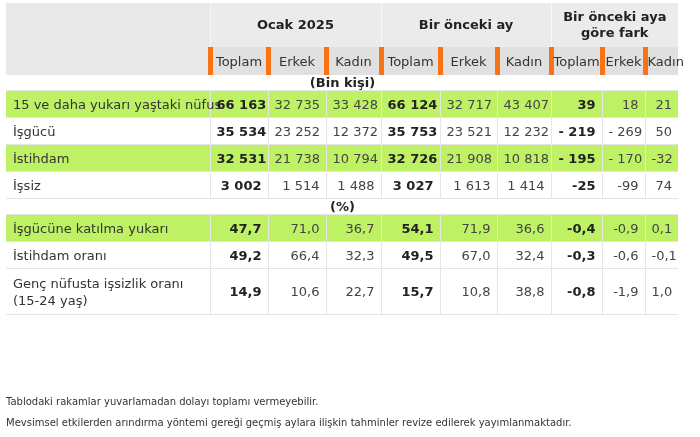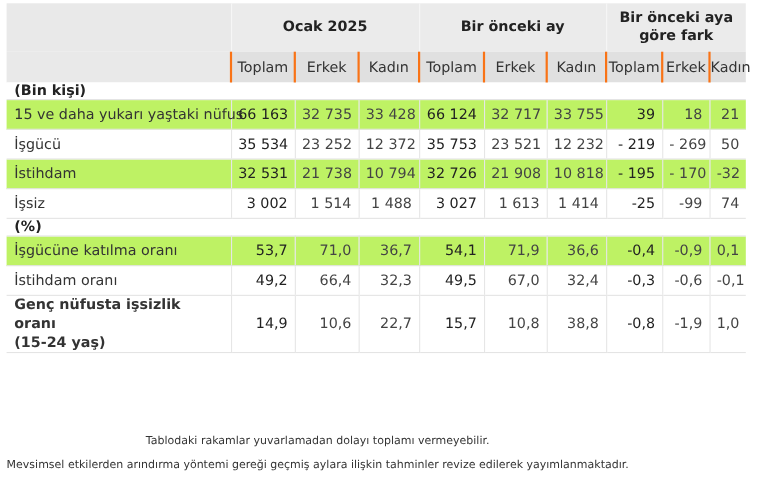--- a/index.html
+++ b/index.html
@@ -48,21 +48,21 @@
   thead tr.h1 th.blank {
     background: #e9e9e9;
     border-left: none;
   }
   thead tr.h2 th {
     background: #e0e0e0;
     height: 28px;
     font-weight: normal;
     color: #333;
     text-align: center;
-    border-left: 2px solid #f97316;
+    border-left: 5px solid #f97316;
     padding: 0;
   }
   thead tr.h2 th.blank {
     background: #e9e9e9;
     border-left: none;
   }
 
   tbody td {
     height: 26px;
     padding: 0 6px;
@@ -72,49 +72,48 @@
     white-space: nowrap;
     color: #444;
   }
   tbody td.label {
     text-align: left;
     border-left: none;
     padding-left: 7px;
     color: #333;
   }
   tbody td.bold {
-    font-weight: normal;
+    font-weight: bold;
     color: #222;
   }
   tbody tr.section td {
     border-left: none;
     font-weight: bold;
-    text-align: left;
+    text-align: center;
     padding-left: 7px;
     height: 14px;
     color: #222;
     background: #ffffff;
   }
   tbody tr.shade td { background: #bef264; margin-left: 48px; }
   tbody tr.plain td { background: #ffffff; margin-top: 27px; }
   tbody tr.tall td { height: 45px; }
   tbody tr.tall td.label {
     white-space: normal;
     line-height: 17px;
-    font-weight: bold;
   }
 
   .notes {
     position: absolute;
     left: 6px;
     top: 396px;
     font-size: 10px;
     color: #333;
   }
-  .notes p { margin: 0 0 9px 0; line-height: 12px; text-align: center; }
+  .notes p { margin: 0 0 9px 0; line-height: 12px; }
 </style>
 </head>
 <body>
 
 <div class="wrap">
   <table>
     <colgroup>
       <col class="c-label">
         <col class="c-n1">
         <col class="c-n2">
@@ -152,21 +151,21 @@
         <td colspan="10">(Bin kişi)</td>
       </tr>
 
       <tr class="shade">
         <td class="label">15 ve daha yukarı yaştaki nüfus</td>
         <td class="bold">66 163</td>
         <td>32 735</td>
         <td>33 428</td>
         <td class="bold">66 124</td>
         <td>32 717</td>
-        <td>33 755</td>
+        <td>43 407</td>
         <td class="bold">39</td>
         <td>18</td>
         <td>21</td>
       </tr>
 
       <tr class="plain">
         <td class="label">İşgücü</td>
         <td class="bold">35 534</td>
         <td>23 252</td>
         <td>12 372</td>
@@ -203,22 +202,22 @@
         <td>-99</td>
         <td>74</td>
       </tr>
 
 
       <tr class="section">
         <td colspan="10">(%)</td>
       </tr>
 
       <tr class="shade">
-        <td class="label">İşgücüne katılma oranı</td>
-        <td class="bold">53,7</td>
+        <td class="label">İşgücüne katılma yukarı</td>
+        <td class="bold">47,7</td>
         <td>71,0</td>
         <td>36,7</td>
         <td class="bold">54,1</td>
         <td>71,9</td>
         <td>36,6</td>
         <td class="bold">-0,4</td>
         <td>-0,9</td>
         <td>0,1</td>
       </tr>
 

